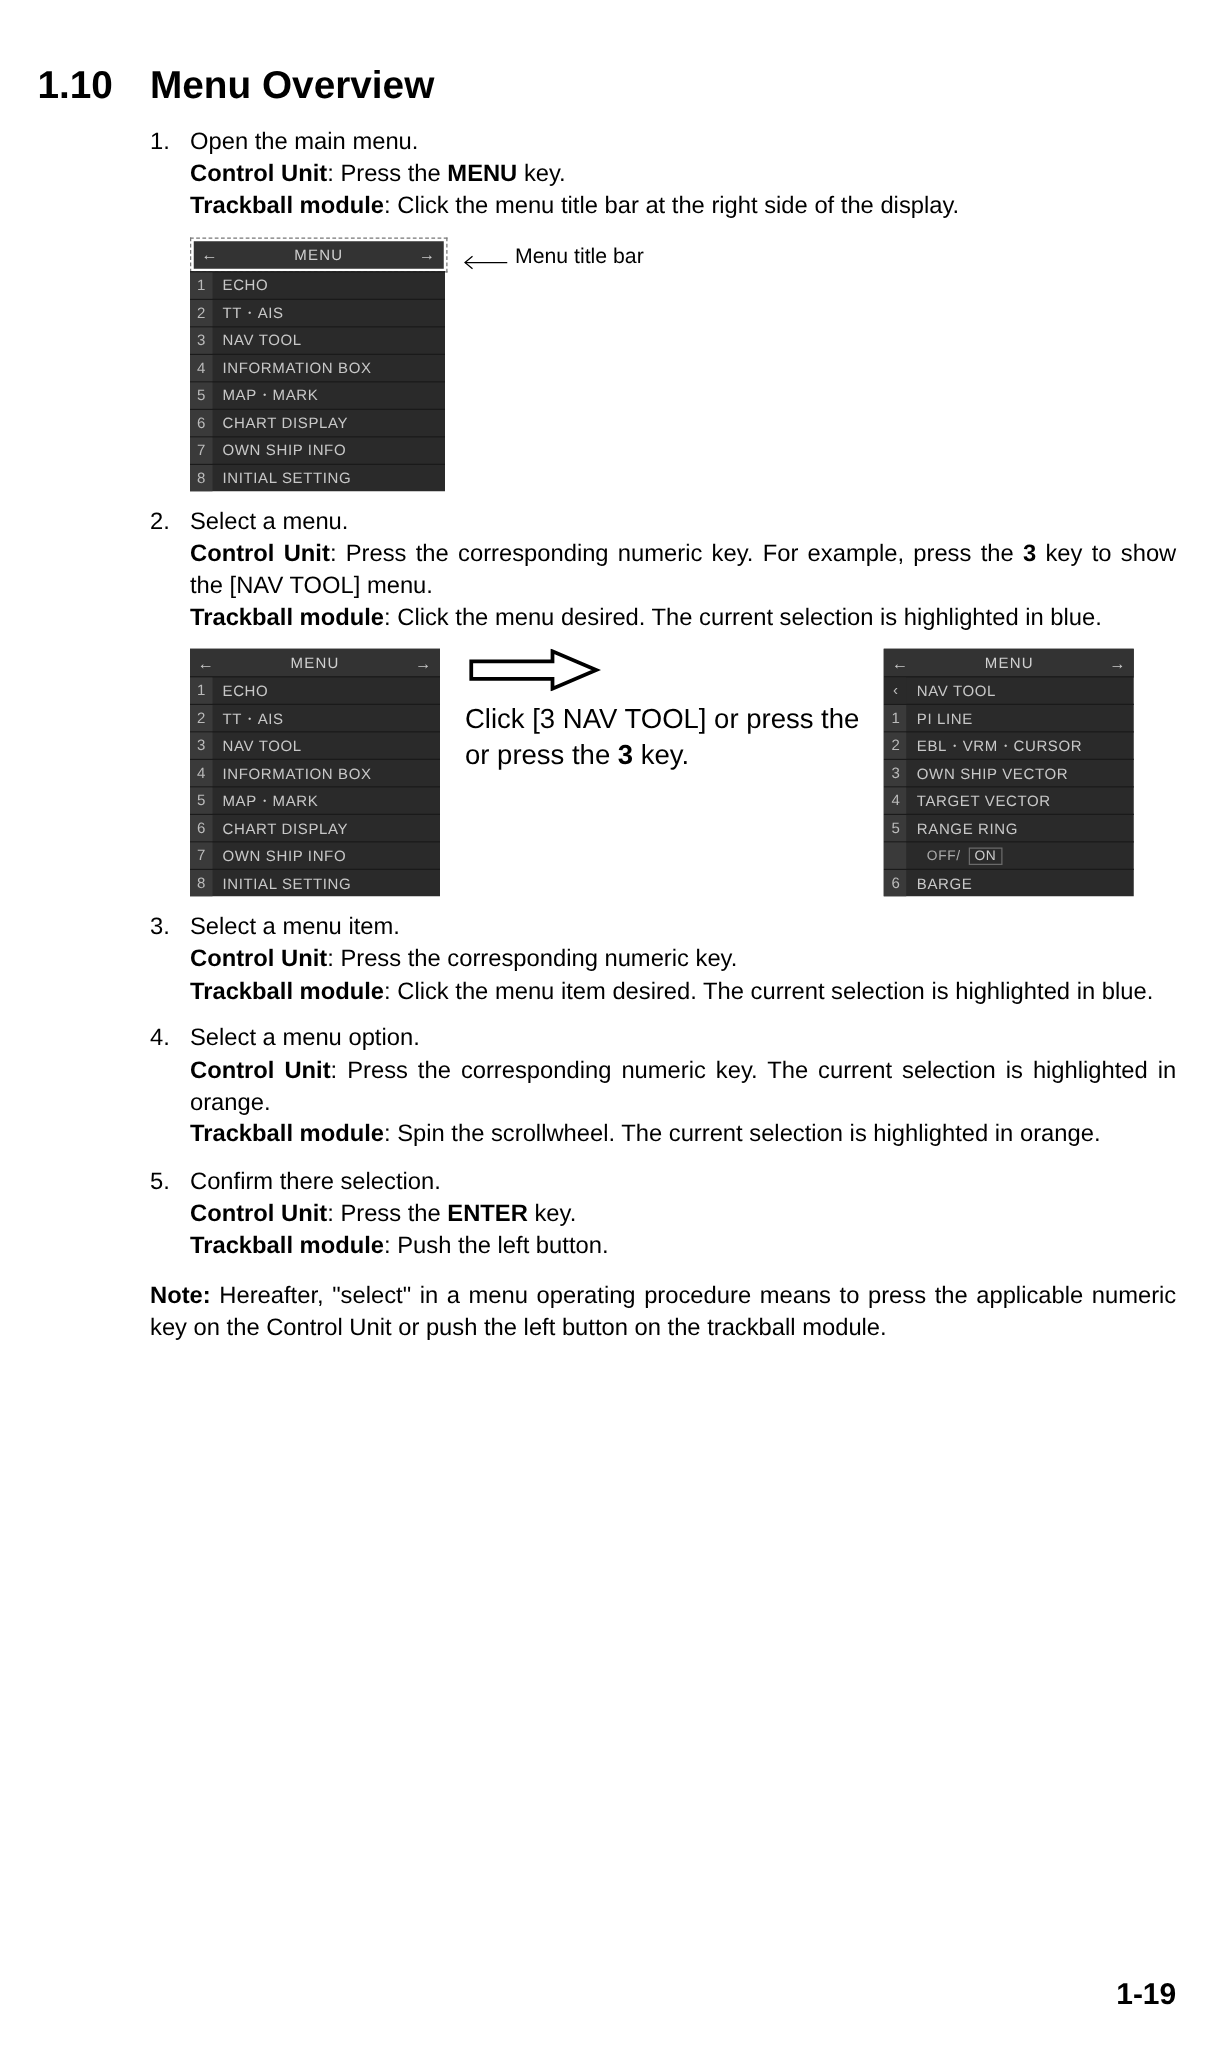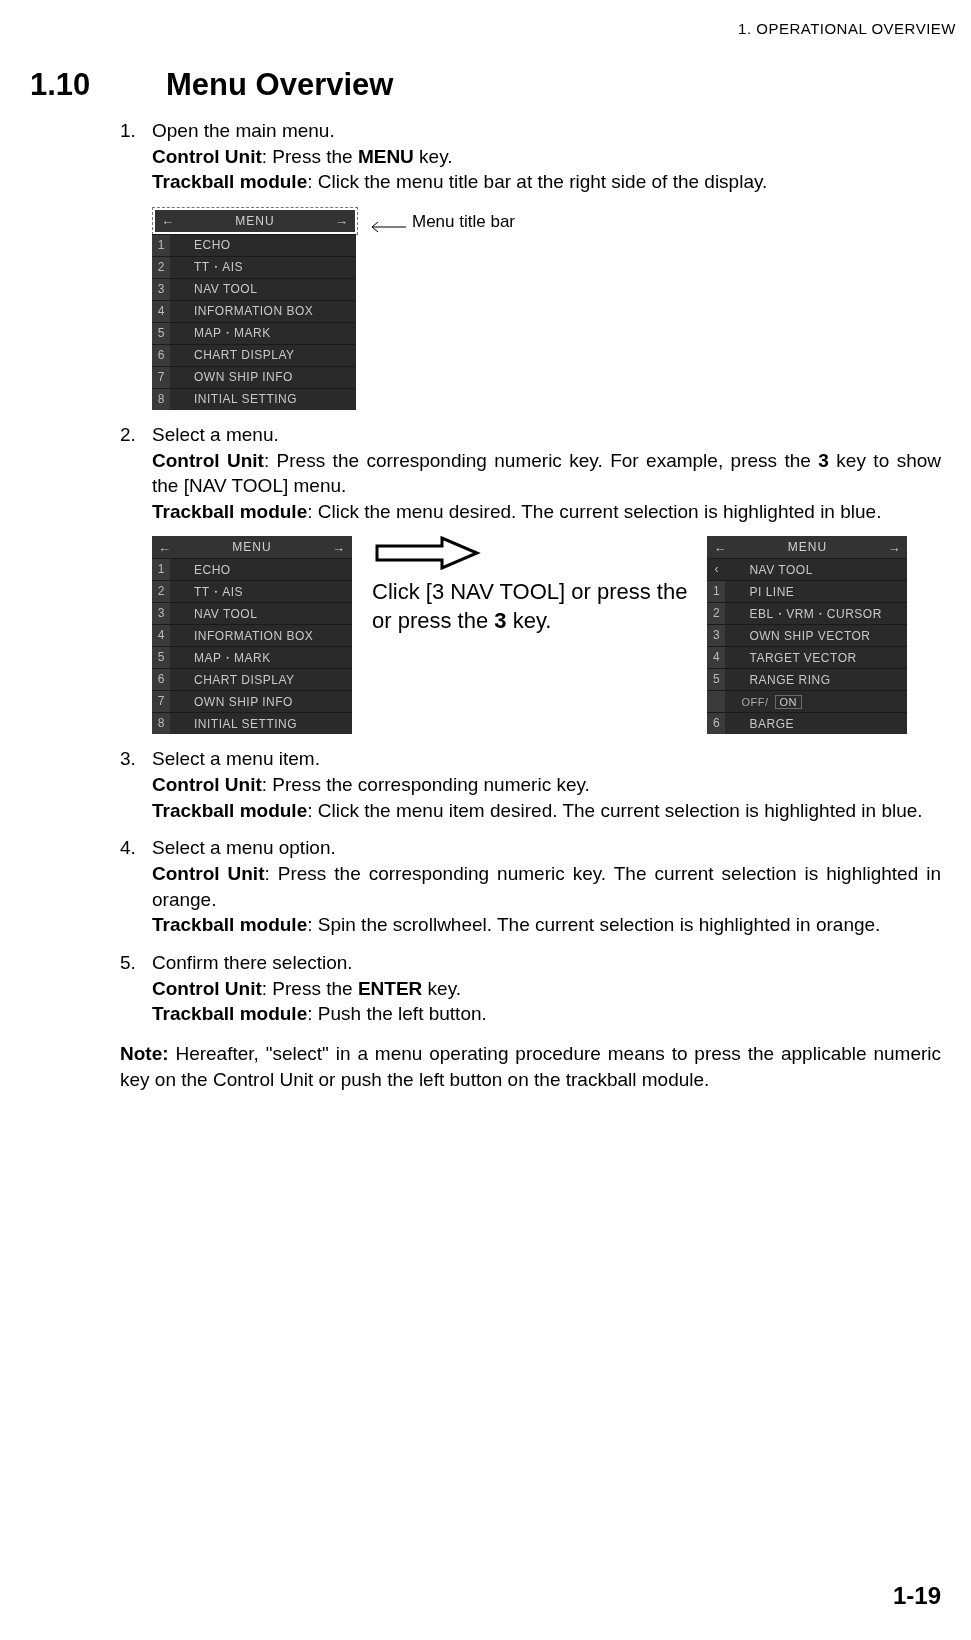--- a/index.html
+++ b/index.html
@@ -19,21 +19,20 @@
   .running-header {
     text-align: right;
     font-size: 15px;
     letter-spacing: 0.5px;
     margin-right: -15px;
   }
   .h1-row {
     display: flex;
     align-items: center;
     margin-top: 30px;
-    gap: 46px;
   }
   .h1-num {
     font-size: 31px;
     font-weight: bold;
     width: 90px;
   }
   .h1-title {
     font-size: 31px;
     font-weight: bold;
   }
@@ -116,21 +115,21 @@
     width: 18px;
     text-align: center;
     background: #3a3a3a;
     height: 100%;
     line-height: 21px;
     color: #bbb;
     font-size: 12px;
   }
   .menu-label {
     flex: 1;
-    padding-left: 24px;
+    padding-left: 8px;
     font-size: 12px;
     letter-spacing: 0.5px;
     color: #c8c8c8;
   }
   .menu-row.sub .menu-num { background: #2a2a2a; }
   .menu-row.opt .menu-label {
     padding-left: 16px;
     font-size: 11px;
     color: #aaa;
   }
@@ -184,21 +183,20 @@
     right: 30px;
     font-size: 24px;
     font-weight: bold;
   }
 </style>
 </head>
 <body>
 
 <div class="page">
 
-  <div class="running-header">1.  OPERATIONAL OVERVIEW</div>
 
   <div class="h1-row">
     <div class="h1-num">1.10</div>
     <div class="h1-title">Menu Overview</div>
   </div>
 
 
 
   <div class="body-indent">
     <ol class="steps">

